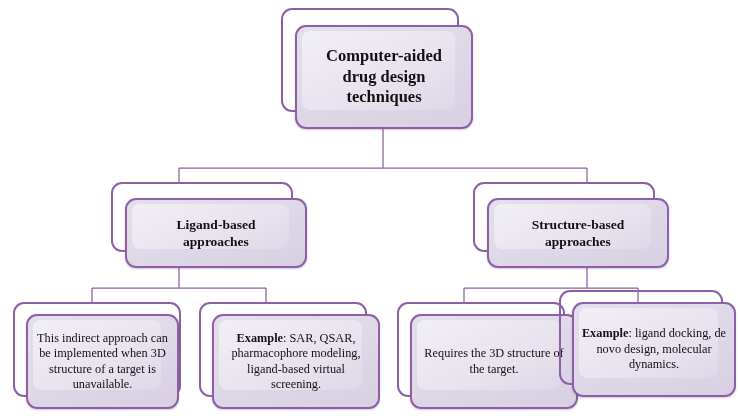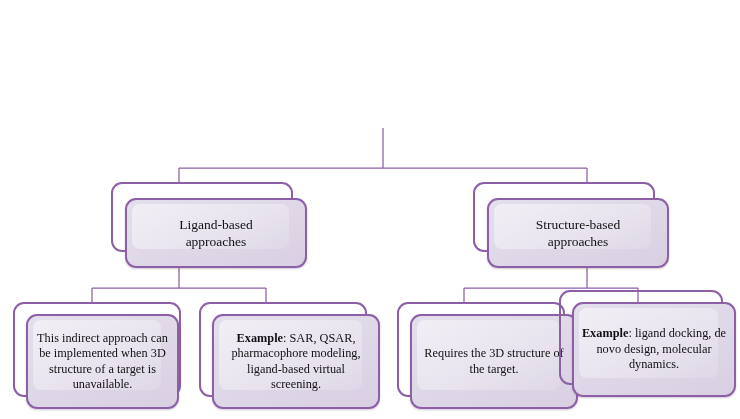--- a/index.html
+++ b/index.html
@@ -85,21 +85,21 @@
     word-wrap: break-word;
   }
 
   
   .level-root .node-label {
     font-weight: bold;
     font-size: 16.5px;
     line-height: 1.26;
   }
   .level-mid .node-label {
-    font-weight: normal;
+    font-weight: bold;
     font-size: 13.5px;
     line-height: 1.28;
   }
   .level-leaf .node-label {
     font-weight: normal;
     font-size: 12.3px;
     line-height: 1.26;
   }
   .node-label .em {
     font-weight: bold;
@@ -123,20 +123,30 @@
       <path d="M92 288 L92 303"></path>
       <path d="M266 288 L266 303"></path>
 
       <path d="M587 268 L587 288"></path>
       <path d="M464 288 L638 288"></path>
       <path d="M464 288 L464 303"></path>
       <path d="M638 288 L638 303"></path>
     </g>
   </svg>
 
+  <div class="node level-root" style="left:281px; top:8px; width:192px; height:121px;">
+    <div class="node-ghost" style="width:178px; height:104px;"></div>
+    <div class="node-box" style="left:14px; top:17px; width:178px; height:104px;">
+      <div class="node-label">
+        <span>Computer-aided</span><br>
+        <span>drug design</span><br>
+        <span>techniques</span>
+      </div>
+    </div>
+  </div>
 
   <div class="node level-mid" style="left:111px; top:182px; width:196px; height:86px;">
     <div class="node-ghost" style="width:182px; height:70px;"></div>
     <div class="node-box" style="left:14px; top:16px; width:182px; height:70px;">
       <div class="node-label">
         <span>Ligand-based</span><br>
         <span>approaches</span>
       </div>
     </div>
   </div>

